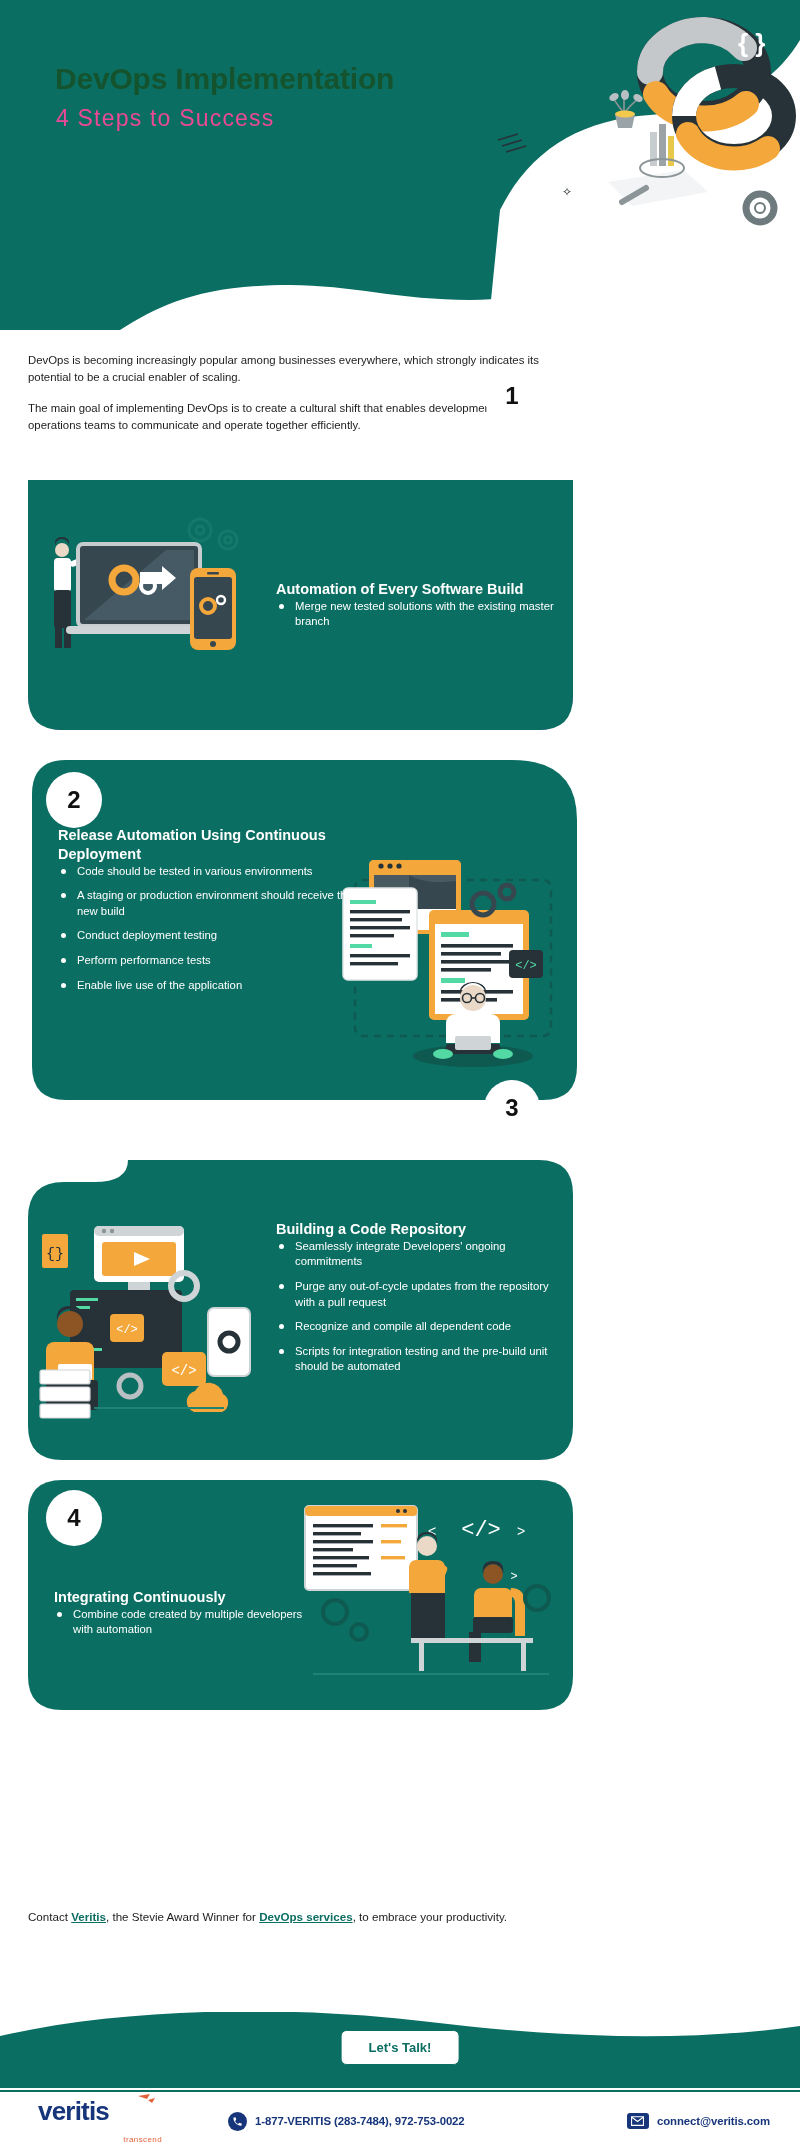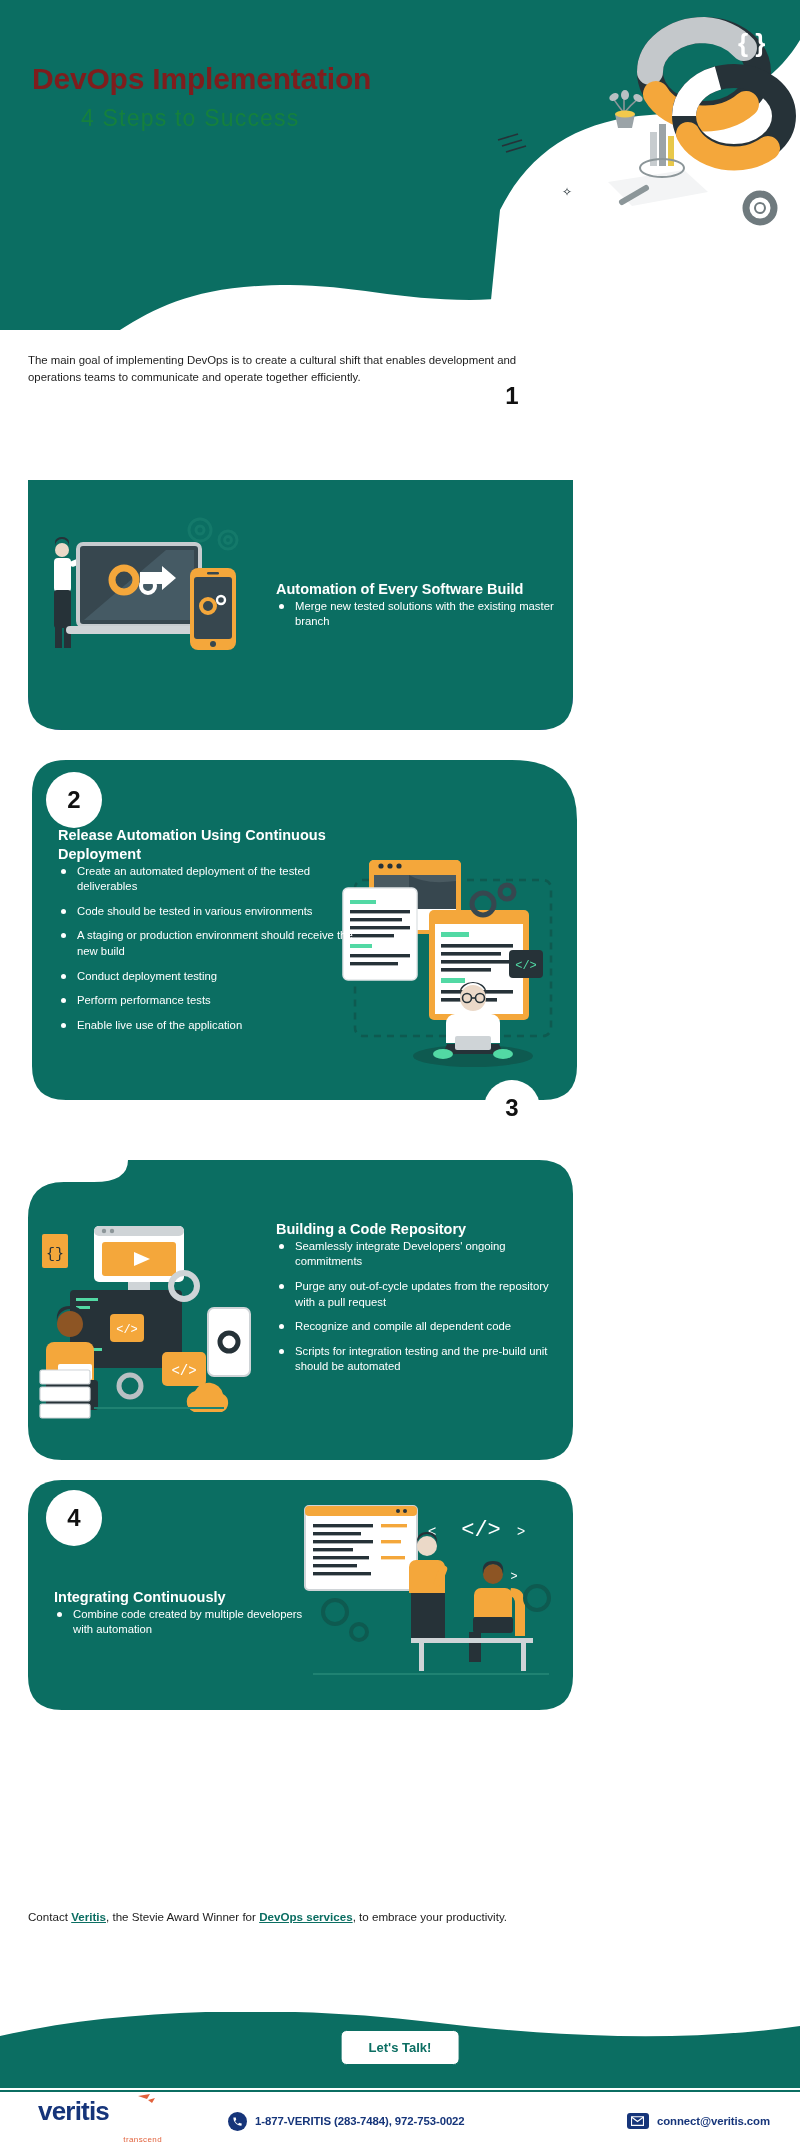--- a/index.html
+++ b/index.html
@@ -12,27 +12,27 @@
   }
   .page { width:800px; height:2150px; position:relative; background:#fff; }
 
   
   .header {
     position:absolute; left:0; top:0; width:800px; height:330px;
     overflow:hidden;
   }
   .header-bg { position:absolute; inset:0; }
   .header-title {
-    position:absolute; left:32px; top:62px;
-    font-size:30px; font-weight:bold; color:#7f1d1d;
+    position:absolute; left:55px; top:62px;
+    font-size:30px; font-weight:bold; color:#14532d;
     letter-spacing:-0.2px;
   }
   .header-sub {
     position:absolute; left:56px; top:105px;
-    font-size:23px; color:#15803d; letter-spacing:1.2px;margin-left:25px;
+    font-size:23px; color:#ec4899; letter-spacing:1.2px;
   }
   .hero-art { position:absolute; right:0; top:0; width:330px; height:310px; }
 
   
   .intro { position:absolute; left:28px; top:352px; width:540px; }
   .intro p { font-size:11.4px; color:#1c1c1c; line-height:1.52; }
   .intro p + p { margin-top:13px; }
 
   
   .card {
@@ -150,20 +150,21 @@
         <line x1="36" y1="152" x2="56" y2="146"></line>
       </g>
       <text x="92" y="196" font-size="12" fill="#263238">✧</text>
     </svg>
 
     <div class="header-title">DevOps Implementation</div>
     <div class="header-sub">4 Steps to Success</div>
   </div>
 
   <div class="intro">
+    <p>DevOps is becoming increasingly popular among businesses everywhere, which strongly indicates its potential to be a crucial enabler of scaling.</p>
     <p>The main goal of implementing DevOps is to create a cultural shift that enables development and operations teams to communicate and operate together efficiently.</p>
   </div>
 
   <div class="card" style="left:28px; top:480px; width:545px; height:250px; border-radius:0 0 34px 34px;">
     <svg viewBox="0 0 545 250" preserveAspectRatio="none" style="position:absolute;inset:0;width:100%;height:100%">
       <path d="M0,0 H545 V216 Q545,250 511,250 H34 Q0,250 0,216 Z" fill="#0B6E62"></path>
     </svg>
     <svg style="position:absolute;left:10px;top:20px;width:215px;height:210px;z-index:3" viewBox="0 0 215 210">
 
       <g transform="translate(6,40)">
@@ -217,21 +218,20 @@
 
   <div class="card" style="left:28px; top:565px; width:545px; height:290px; background:transparent;">
   </div>
   <div style="position:absolute;left:32px;top:760px;width:545px;height:340px;">
     <svg viewBox="0 0 545 340" preserveAspectRatio="none" style="position:absolute;inset:0;width:100%;height:100%">
       <path d="M34,0 H480 Q545,0 545,60 V306 Q545,340 511,340 H34 Q0,340 0,306 V34 Q0,0 34,0 Z" fill="#0B6E62"></path>
     </svg>
     <div style="position:absolute;left:26px;top:66px;width:300px;z-index:4">
       <div class="card-head">Release Automation Using Continuous Deployment</div>
       <ul class="bullets">
-        <li>Create an automated deployment of the tested deliverables</li>
         <li>Code should be tested in various environments</li>
         <li>A staging or production environment should receive the new build</li>
         <li>Conduct deployment testing</li>
         <li>Perform performance tests</li>
         <li>Enable live use of the application</li>
       </ul>
     </div>
     <svg style="position:absolute;right:10px;top:98px;width:230px;height:210px;z-index:3" viewBox="0 0 230 210">
       <path d="M26,22 h180 a8,8 0 0 1 8,8 v140 a8,8 0 0 1 -8,8 h-180 a8,8 0 0 1 -8,-8 v-140 a8,8 0 0 1 8,-8 Z" fill="none" stroke="#0E5A50" stroke-width="2.5" stroke-dasharray="7 6"></path>
 

